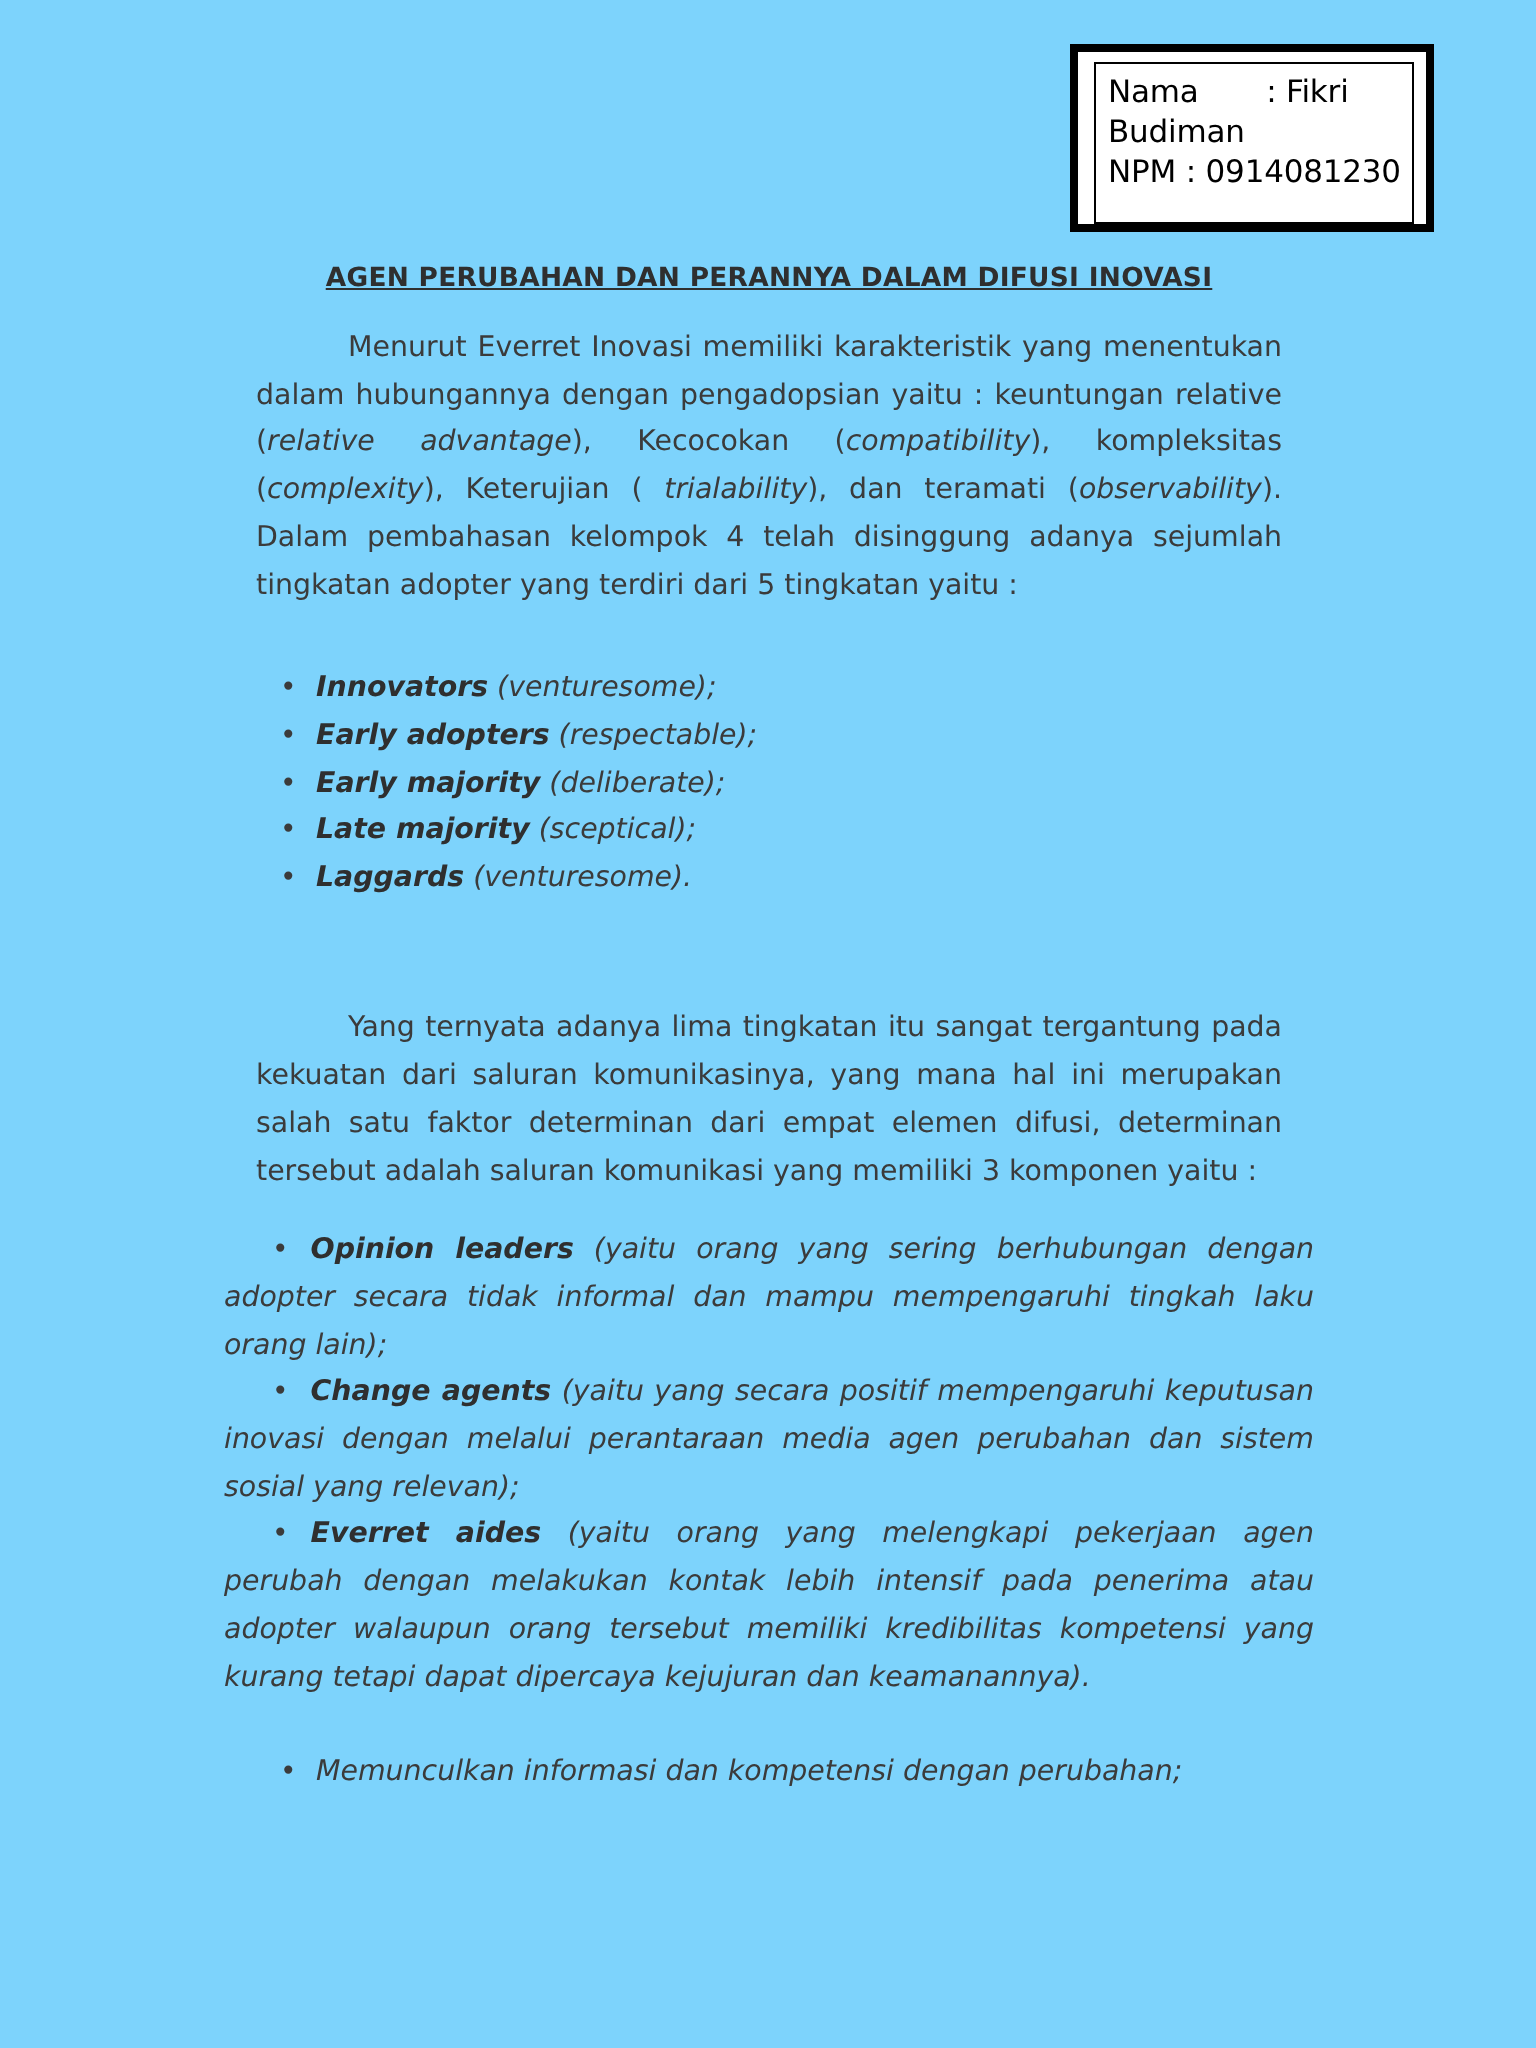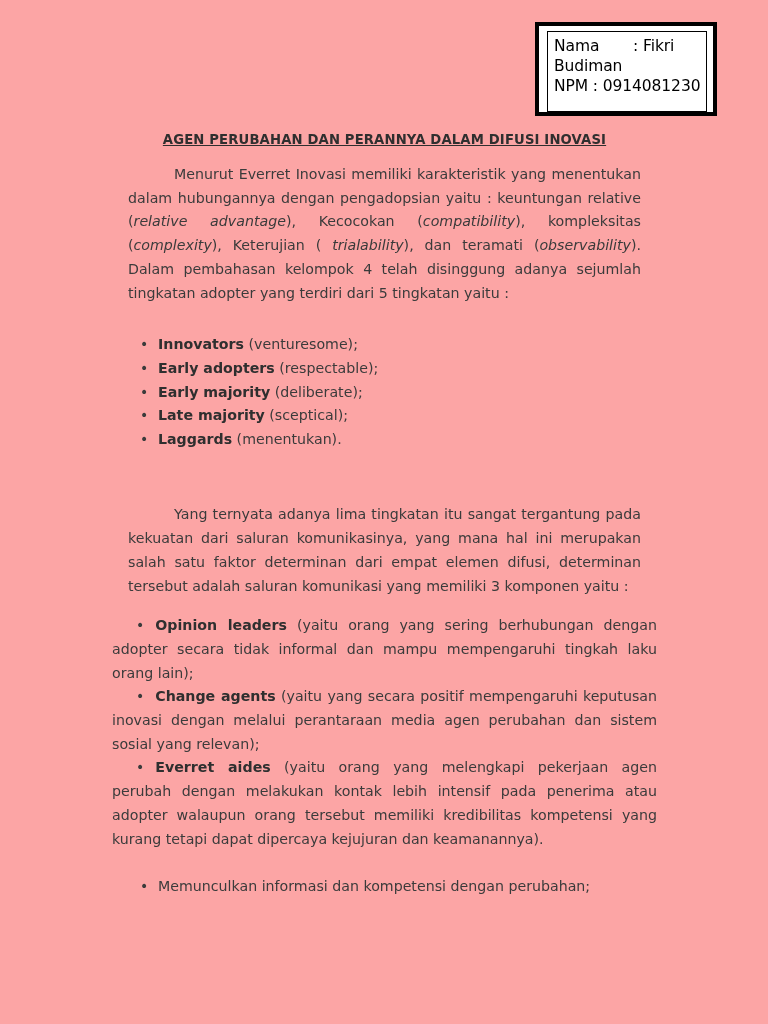--- a/index.html
+++ b/index.html
@@ -13,21 +13,21 @@
     height: 1024px;
     position: relative;
     font-family: "DejaVu Sans", sans-serif;
     color: #3b3b3b;
     overflow: hidden;
   }
 
   .page {
     position: absolute;
     inset: 0;
-    background: #fca5a5;
+    background: #7dd3fc;
   }
 
   
   .identity-box {
     position: absolute;
     left: 535px;
     top: 22px;
     width: 182px;
     height: 94px;
     box-sizing: border-box;
@@ -82,20 +82,21 @@
 
   p.para.flush { text-indent: 0; }
 
   .spacer-line { height: 23.7px; }
   .spacer-half { height: 12px; }
 
   ul.bullets {
     list-style: none;
     margin: 0;
     padding: 0;
+    font-style: italic;
   }
   ul.bullets > li {
     position: relative;
     font-size: 14.2px;
     line-height: 23.7px;
     color: #3b3b3b;
     margin: 0;
   }
 
   
@@ -147,21 +148,21 @@
 
     <p class="para"><span>Menurut Everret Inovasi memiliki karakteristik yang menentukan dalam hubungannya dengan pengadopsian yaitu : keuntungan relative (</span><i>relative advantage</i><span>), Kecocokan (</span><i>compatibility</i><span>), kompleksitas (</span><i>complexity</i><span>), Keterujian (</span><i> trialability</i><span>), dan teramati (</span><i>observability</i><span>). Dalam pembahasan kelompok 4 telah disinggung adanya sejumlah tingkatan adopter yang terdiri dari 5 tingkatan yaitu :</span></p>
 
     <div class="spacer-half"></div>
 
     <ul class="bullets simple">
       <li><b>Innovators</b><span> (venturesome);</span></li>
       <li><b>Early adopters</b><span> (respectable);</span></li>
       <li><b>Early majority</b><span> (deliberate);</span></li>
       <li><b>Late majority</b><span> (sceptical);</span></li>
-      <li><b>Laggards</b><span> (menentukan).</span></li>
+      <li><b>Laggards</b><span> (venturesome).</span></li>
     </ul>
 
     <div class="spacer-line"></div>
     <div class="spacer-half"></div>
 
     <p class="para">Yang ternyata adanya lima tingkatan itu sangat tergantung pada kekuatan dari saluran komunikasinya, yang mana hal ini merupakan salah satu faktor determinan dari empat elemen difusi, determinan tersebut adalah saluran komunikasi yang memiliki 3 komponen yaitu :</p>
 
     <ul class="bullets flowing">
       <li><span class="li-bullet">•</span><b>Opinion leaders</b><span> (yaitu orang yang sering berhubungan dengan adopter secara tidak informal dan mampu mempengaruhi tingkah laku orang lain);</span></li>
       <li><span class="li-bullet">•</span><b>Change agents</b><span> (yaitu yang secara positif mempengaruhi keputusan inovasi dengan melalui perantaraan media agen perubahan dan sistem sosial yang relevan);</span></li>

